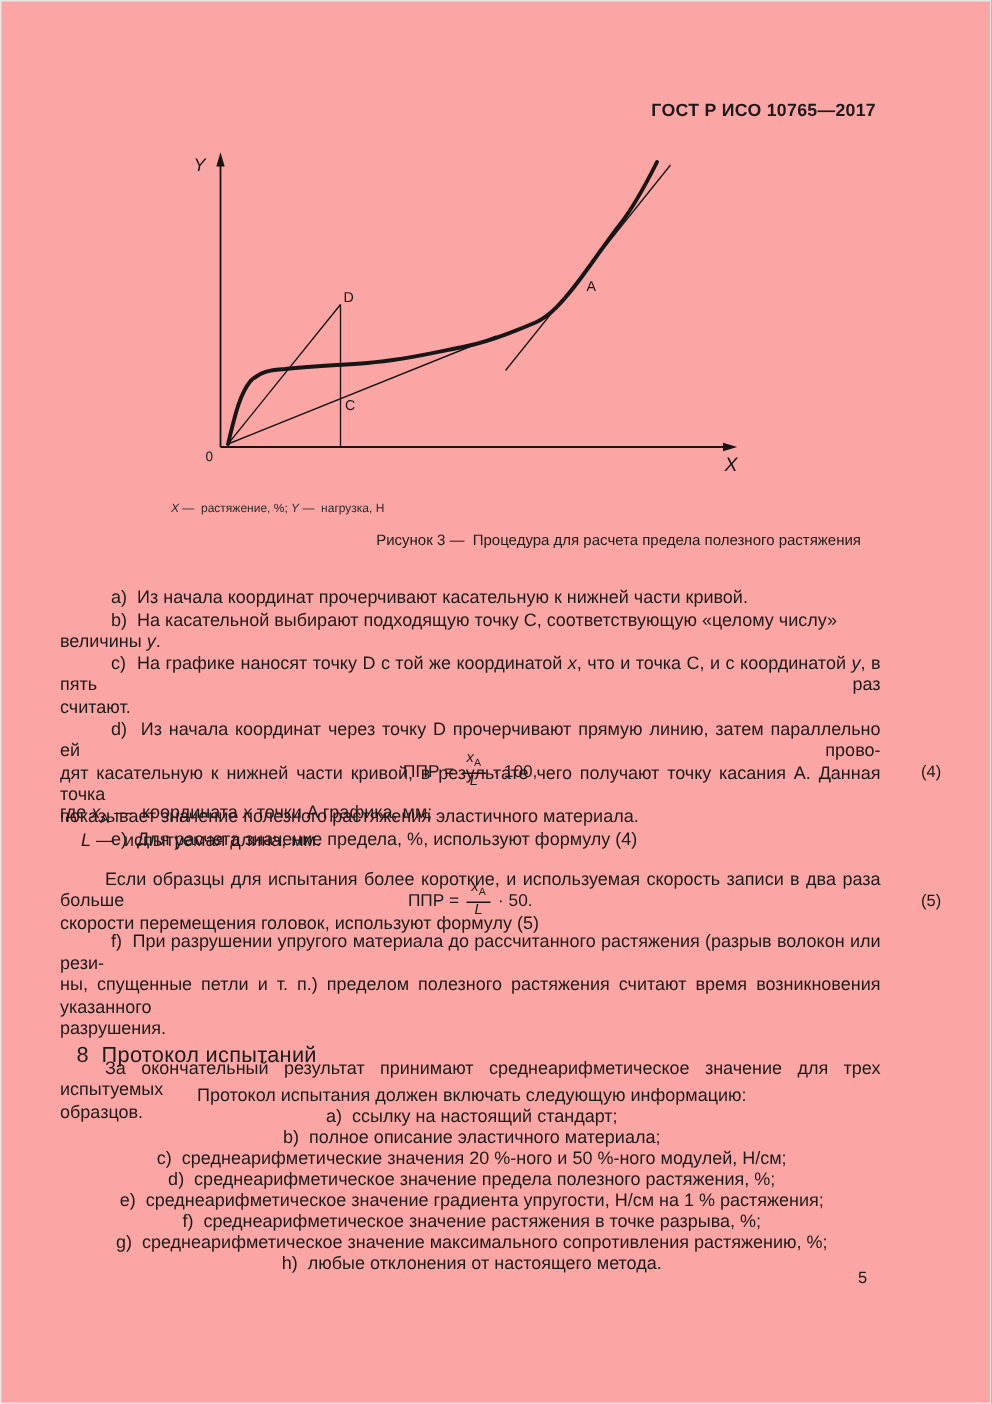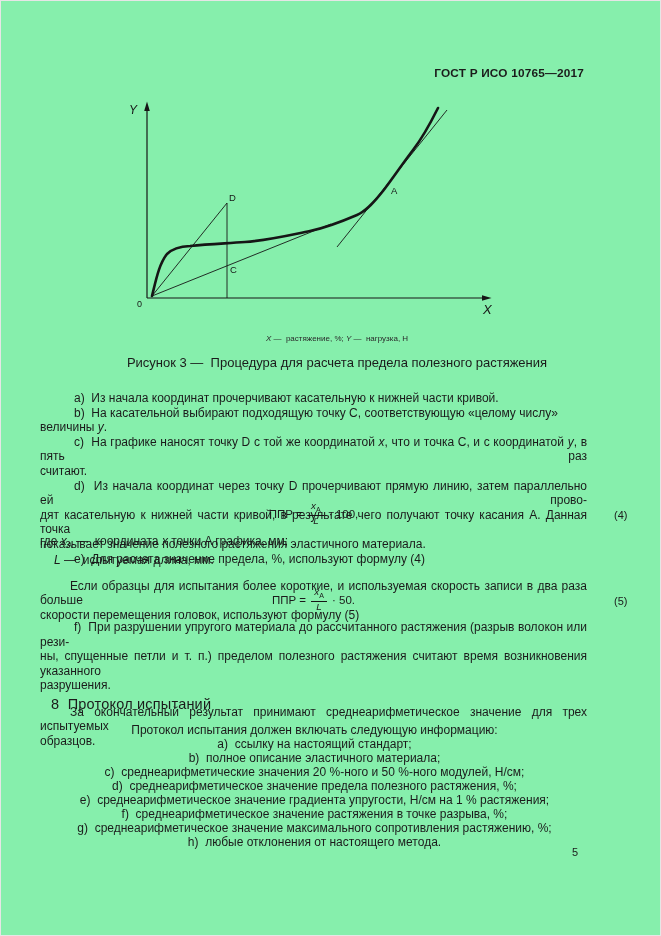--- a/index.html
+++ b/index.html
@@ -1,39 +1,39 @@
 <!DOCTYPE html>
 <html><head>
 <meta charset="utf-8">
 <style>
   html,body{margin:0;padding:0;background:#9a9a9a;}
   .page{
-    position:relative;width:661px;height:936px;background:#86efac;
+    position:relative;width:661px;height:936px;background:#fca5a5;
     font-family:"Liberation Sans", sans-serif;color:#1b1b1b;overflow:hidden;
     box-shadow:0 0 0 1px #e6e6e6 inset;
   }
   .doc-header{
     position:absolute;top:66px;left:40px;width:544px;
     text-align:right;font-weight:bold;font-size:11.8px;letter-spacing:.2px;
   }
   .figure{position:absolute;left:95px;top:98px;}
   .figure line,.figure path{stroke:#161616;fill:none;}
   .figure .axis{stroke-width:1.2;}
   .figure .thin{stroke-width:0.9;}
   .figure .curve{stroke-width:2.6;stroke-linecap:round;}
   .figure polygon{fill:#161616;stroke:none;}
   .figure text{fill:#161616;font-family:"Liberation Sans", sans-serif;}
   .figure .axlbl{font-style:italic;}
   .fig-legend{
-    position:absolute;left:114px;top:334px;width:446px;text-align:center;
+    position:absolute;left:114px;top:334px;width:446px;text-align:left;
     font-size:8px;color:#2a2a2a;
   }
   .fig-caption{
-    position:absolute;left:114px;top:355px;width:446px;text-align:center;
-    font-size:13px;color:#1b1b1b;
+    position:absolute;left:128px;top:355px;width:446px;text-align:right;
+    font-size:10px;color:#1b1b1b;
   }
   .blk{position:absolute;left:40px;width:547px;font-size:12px;}
   #blkA{top:391px;line-height:14.6px;}
   #blkB{top:534px;line-height:14.3px;}
   #blkC{top:620px;line-height:14.5px;}
   .sec-heading{
     position:absolute;left:51px;top:696px;font-size:14.5px;font-weight:normal;letter-spacing:.2px;
   }
   #blkD{left:47px;top:723px;width:535px;line-height:14px;text-align:center;}
   .ln{min-height:1em;}

